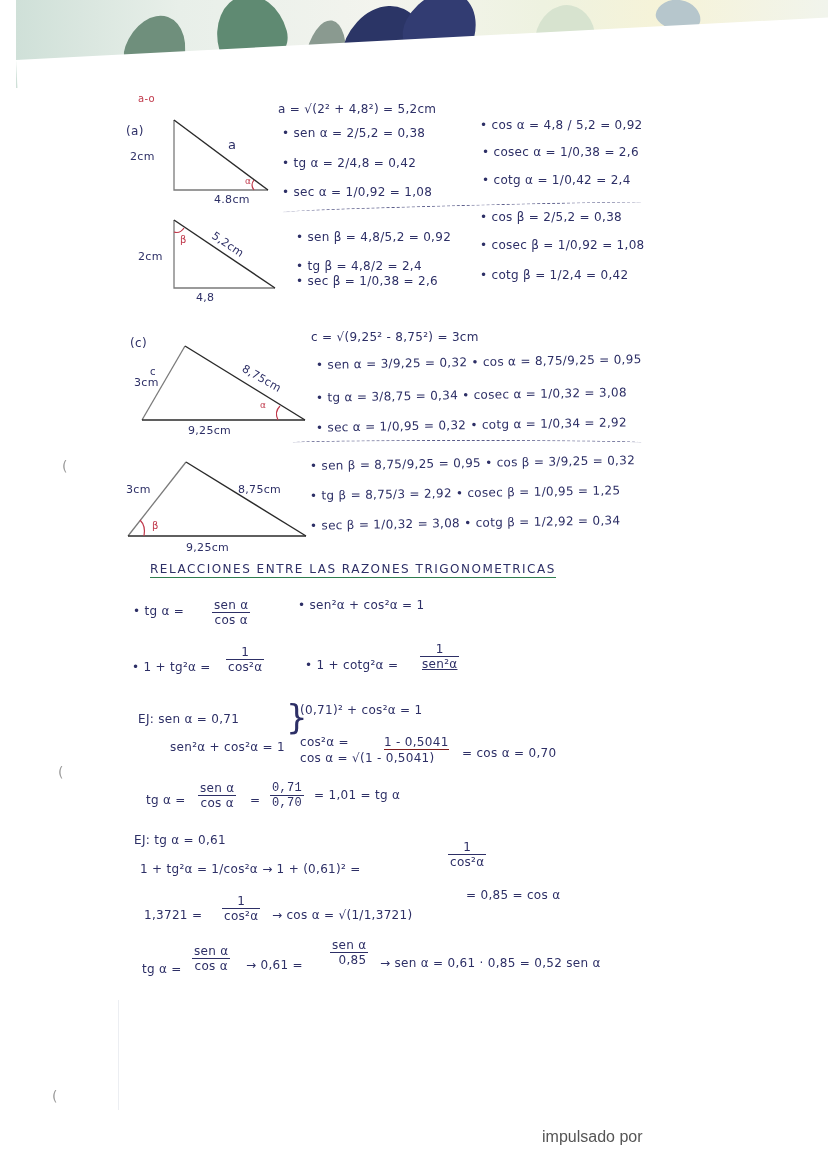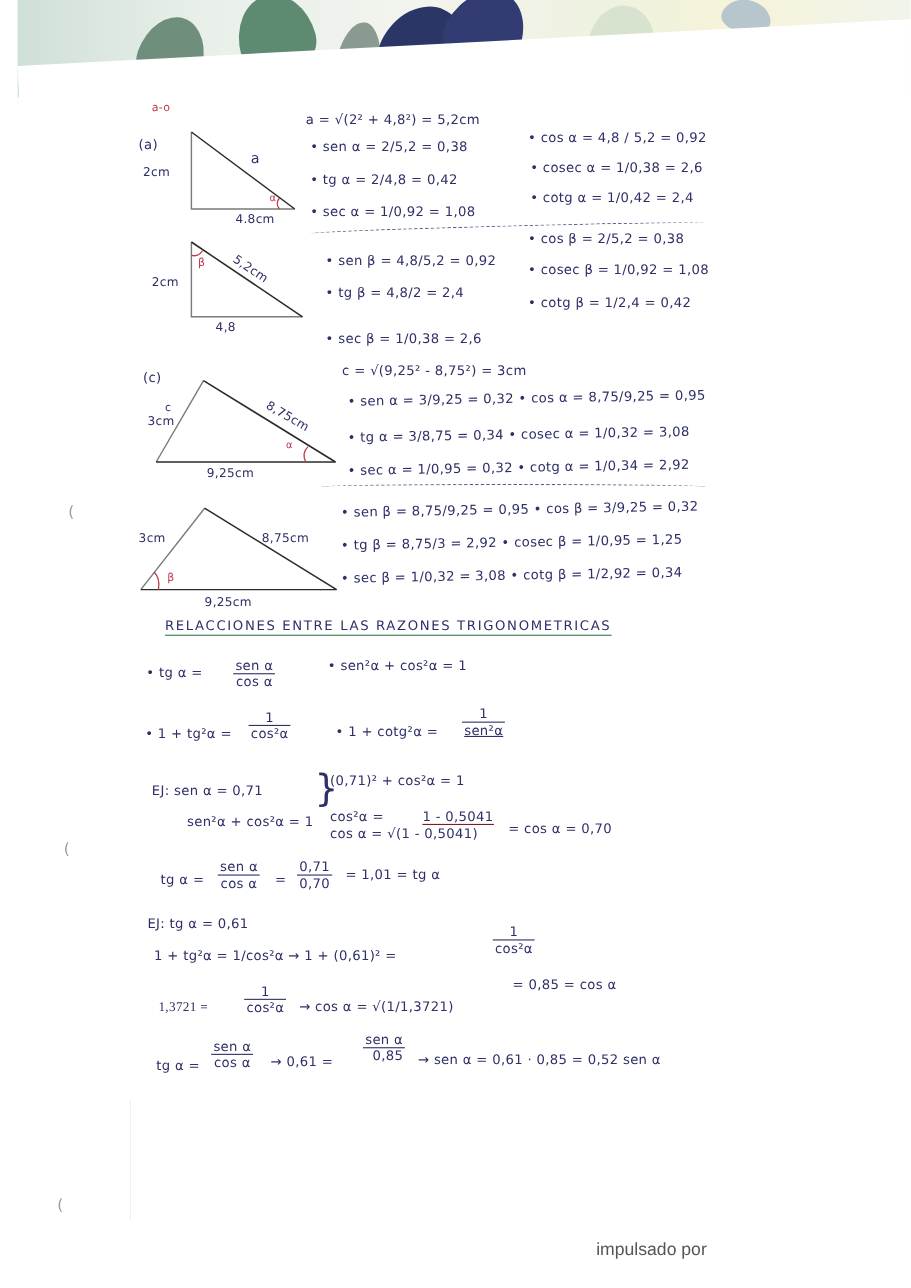--- a/index.html
+++ b/index.html
@@ -72,21 +72,21 @@
   <line x1="4" y1="2" x2="105" y2="70" stroke="#2a2a2a" stroke-width="1.4"></line>
   <path d="M4,14 Q10,16 14,10" fill="none" stroke="#c0394b" stroke-width="1.2"></path>
 </svg>
 <div class="hw" style="left:138px;top:250px;font-size:11px;">2cm</div>
 <div class="hw" style="left:210px;top:238px;font-size:11px;transform:rotate(34deg);">5,2cm</div>
 <div class="hw" style="left:196px;top:291px;font-size:11px;">4,8</div>
 <div class="hw red" style="left:180px;top:234px;font-size:10px;">β</div>
 
 <div class="hw" style="left:296px;top:230px;">• sen β = 4,8/5,2 = 0,92</div>
 <div class="hw" style="left:296px;top:259px;">• tg β = 4,8/2 = 2,4</div>
-<div class="hw" style="left:296px;top:301px;">• sec β = 1/0,38 = 2,6</div>
+<div class="hw" style="left:296px;top:274px;">• sec β = 1/0,38 = 2,6</div>
 <div class="hw" style="left:480px;top:210px;">• cos β = 2/5,2 = 0,38</div>
 <div class="hw" style="left:480px;top:238px;">• cosec β = 1/0,92 = 1,08</div>
 <div class="hw" style="left:480px;top:268px;">• cotg β = 1/2,4 = 0,42</div>
 
 <div class="hw" style="left:130px;top:336px;">(c)</div>
 <svg class="tri" style="left:140px;top:340px;" width="170" height="85">
   <line x1="45" y1="6" x2="2" y2="80" stroke="#7a7a7a" stroke-width="1.3"></line>
   <line x1="2" y1="80" x2="165" y2="80" stroke="#2a2a2a" stroke-width="1.3"></line>
   <line x1="45" y1="6" x2="165" y2="80" stroke="#2a2a2a" stroke-width="1.4"></line>
   <path d="M140,66 Q134,72 138,80" fill="none" stroke="#c0394b" stroke-width="1.2"></path>
@@ -146,34 +146,34 @@
 <div class="hw" style="left:384px;top:735px;border-bottom:1px solid #7f1d1d;">1 - 0,5041</div>
 <div class="hw" style="left:300px;top:751px;">cos α = √(1 - 0,5041)</div>
 <div class="hw" style="left:462px;top:746px;">= cos α = 0,70</div>
 
 <div class="hw" style="left:146px;top:793px;">tg α =</div>
 <div class="hw" style="left:198px;top:781px;text-align:center;">
   <div style="border-bottom:1px solid #2d2f66;padding:0 2px;">sen α</div>
   <div style="padding:0 2px;">cos α</div>
 </div>
 <div class="hw" style="left:250px;top:793px;">=</div>
-<div class="hw" style="left:270px;top:781px;text-align:center;">
+<div class="hw" style="left:270px;top:781px;text-align:center;font-family:Liberation Mono, monospace;">
   <div style="border-bottom:1px solid #2d2f66;padding:0 2px;">0,71</div>
   <div style="padding:0 2px;">0,70</div>
 </div>
 <div class="hw" style="left:314px;top:788px;">= 1,01 = tg α</div>
 
 <div class="hw" style="left:134px;top:833px;">EJ: tg α = 0,61</div>
 <div class="hw" style="left:140px;top:862px;">1 + tg²α = 1/cos²α → 1 + (0,61)² =</div>
 <div class="hw" style="left:448px;top:840px;text-align:center;">
   <div style="border-bottom:1px solid #2d2f66;padding:0 2px;">1</div>
   <div style="padding:0 2px;">cos²α</div>
 </div>
 
-<div class="hw" style="left:144px;top:908px;font-family:Liberation Serif, serif;">1,3721 =</div>
+<div class="hw" style="left:144px;top:908px;">1,3721 =</div>
 <div class="hw" style="left:222px;top:894px;text-align:center;">
   <div style="border-bottom:1px solid #2d2f66;padding:0 2px;">1</div>
   <div style="padding:0 2px;">cos²α</div>
 </div>
 <div class="hw" style="left:272px;top:908px;">→ cos α = √(1/1,3721)</div>
 <div class="hw" style="left:466px;top:888px;">= 0,85 = cos α</div>
 
 <div class="hw" style="left:142px;top:962px;">tg α =</div>
 <div class="hw" style="left:192px;top:944px;text-align:center;">
   <div style="border-bottom:1px solid #2d2f66;padding:0 2px;">sen α</div>

